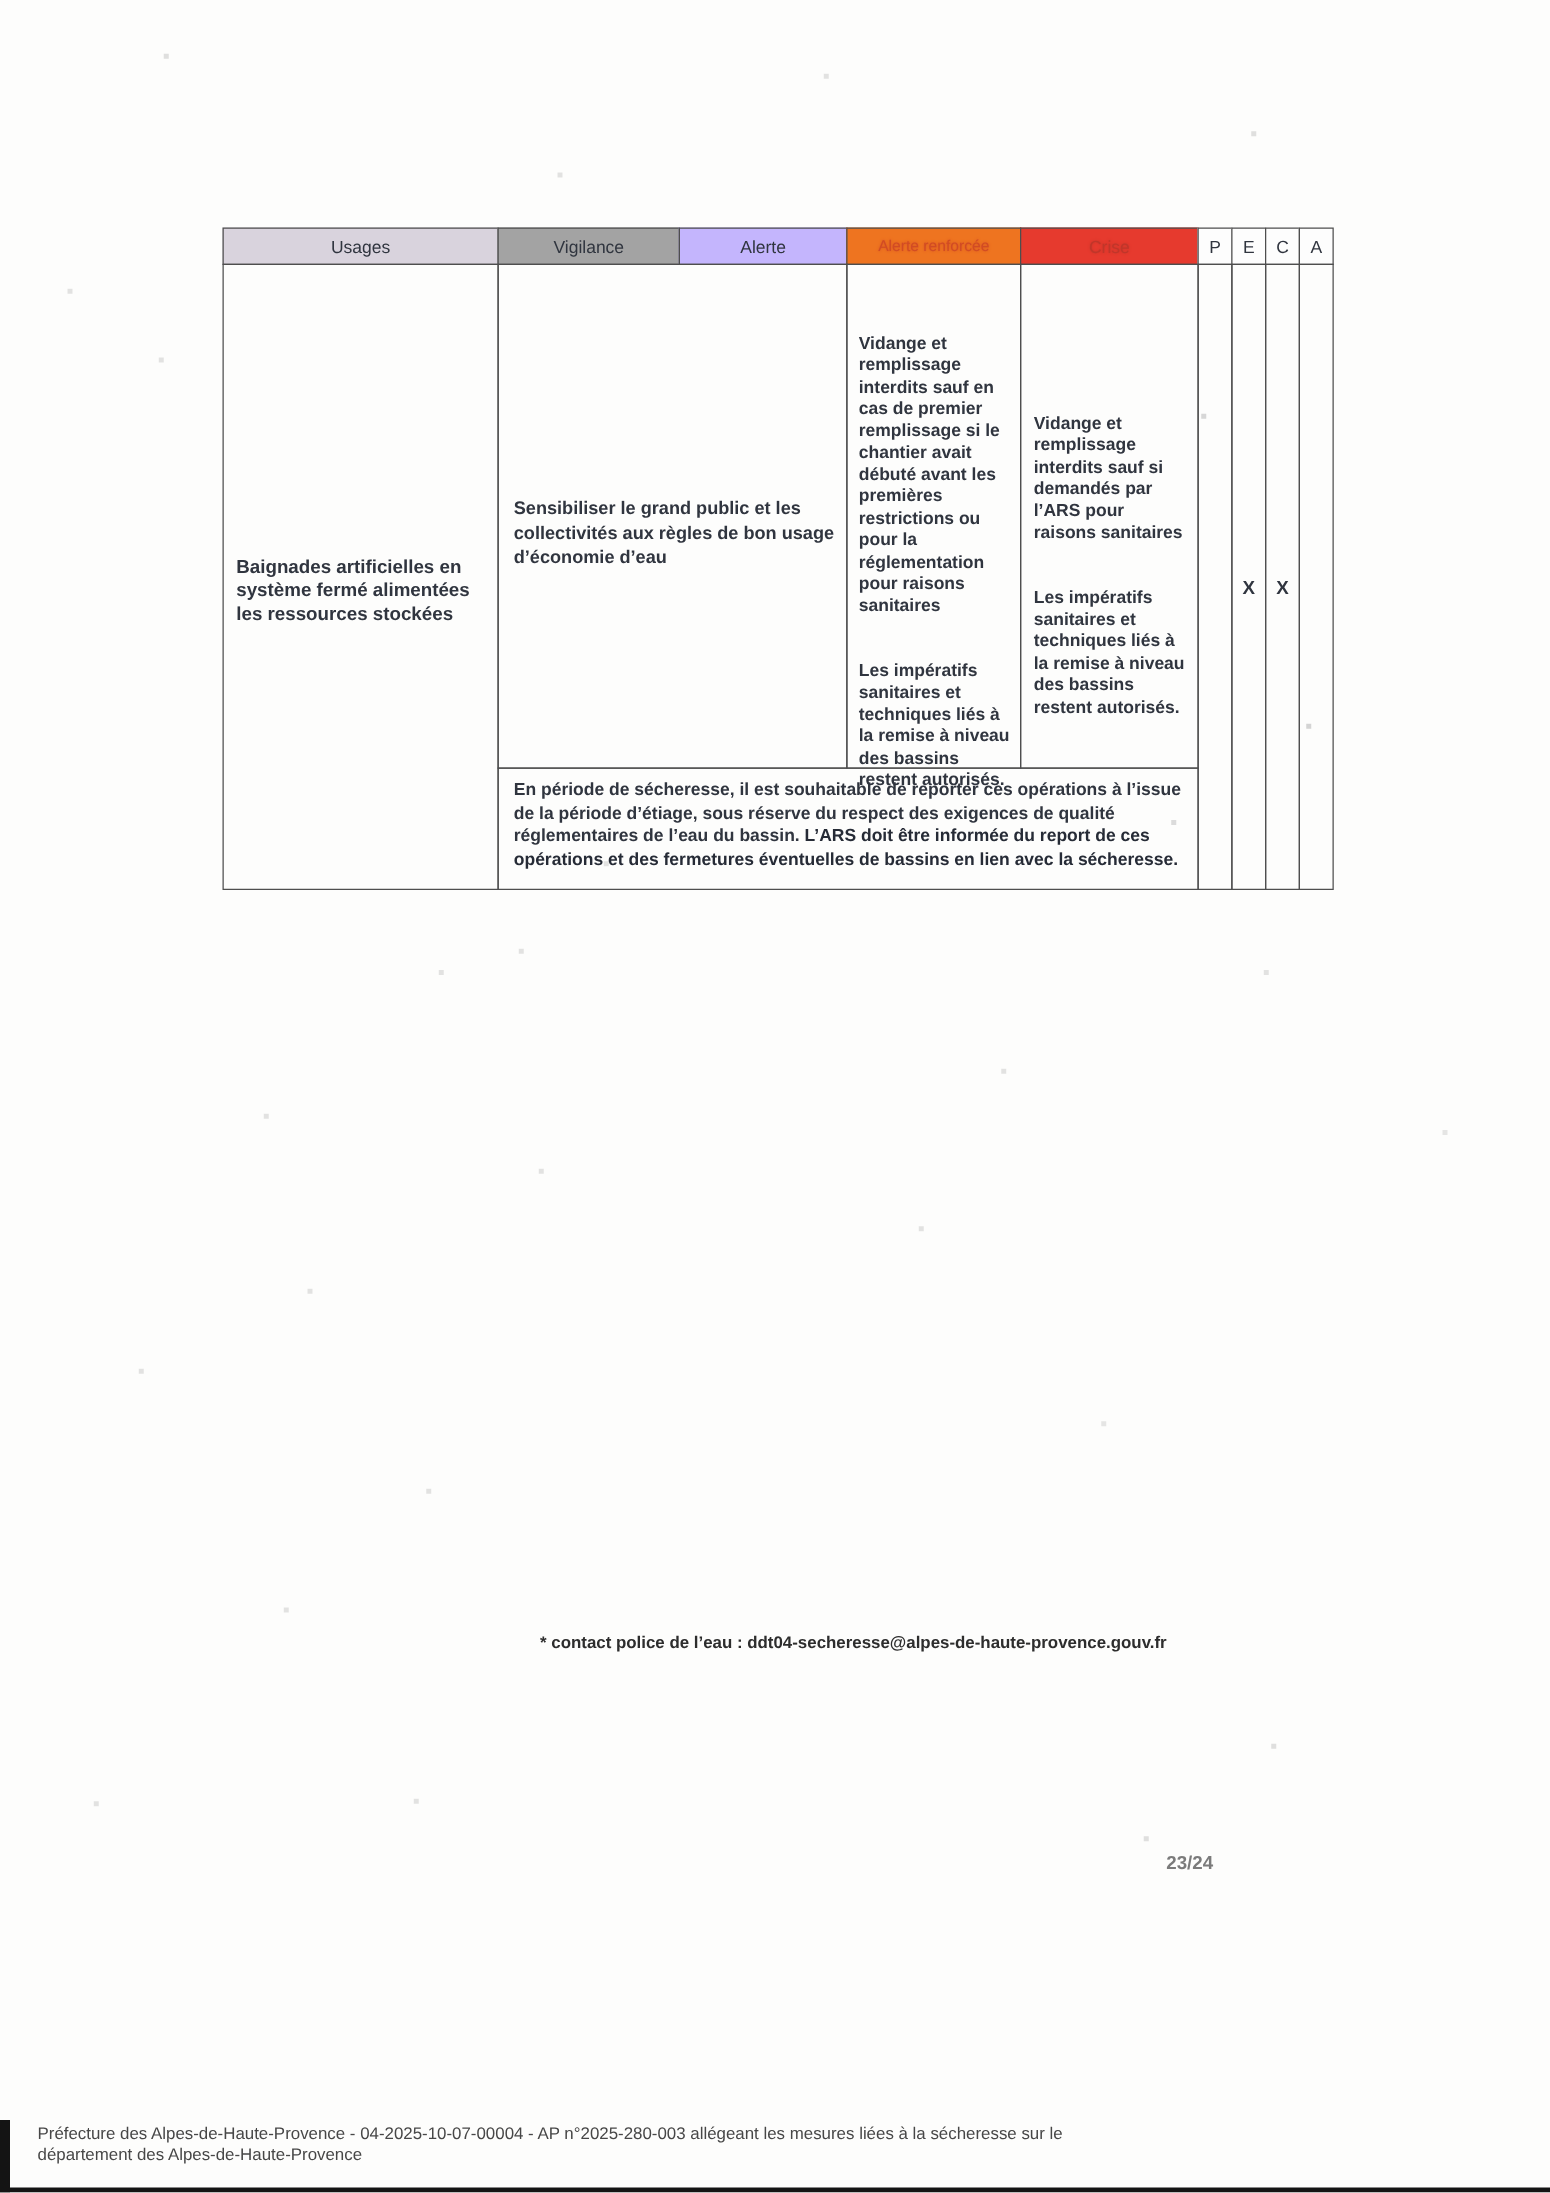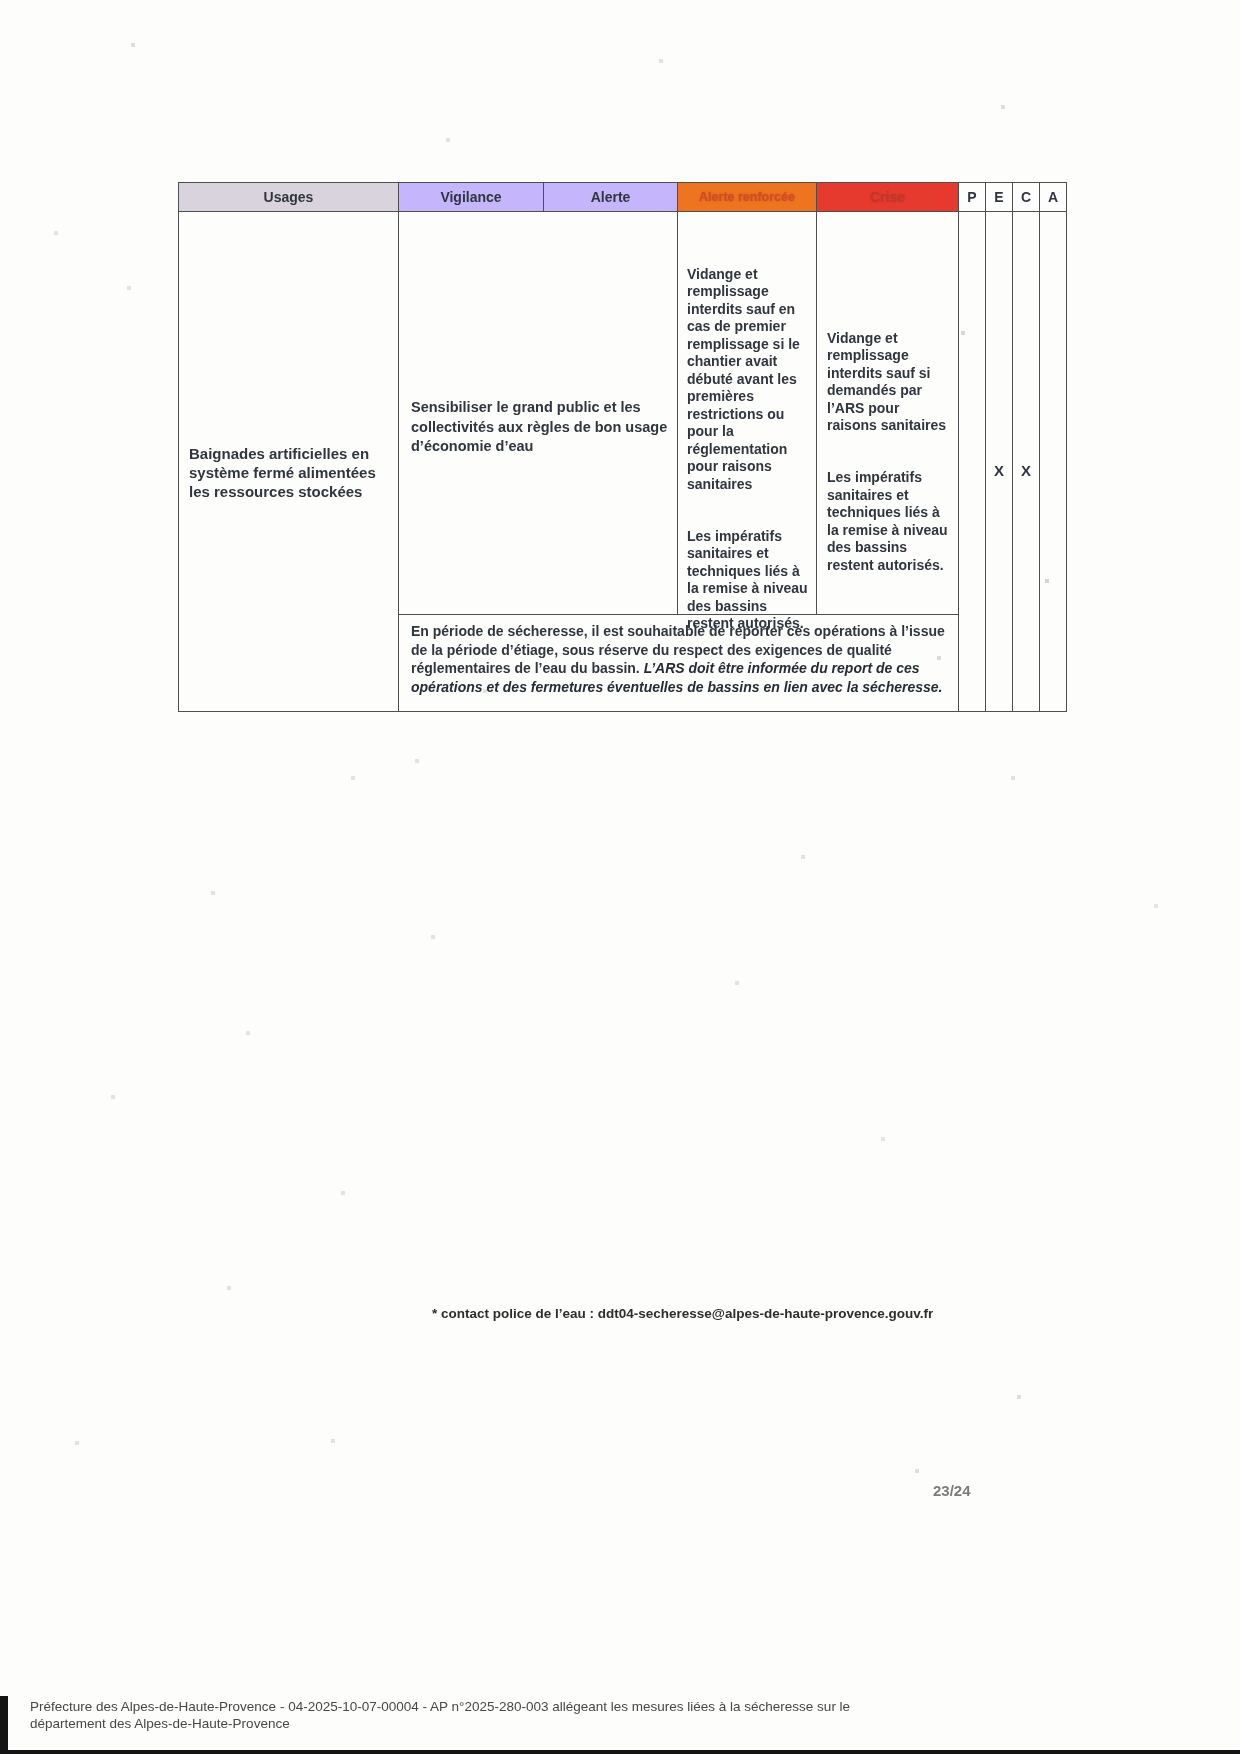--- a/index.html
+++ b/index.html
@@ -3,23 +3,23 @@
 <meta charset="utf-8">
 <style>
   html,body{margin:0;padding:0;}
   body{font-family:"Liberation Sans",sans-serif;background:#e8e8e8;}
   .page{position:relative;width:1240px;height:1754px;background:#fdfdfc;overflow:hidden;}
 
   
   .doc-table{position:absolute;left:178px;top:182px;width:889px;height:530px;}
   .hcell,.bcell{position:absolute;box-sizing:border-box;border:1px solid #4e4e4e;color:#30353f;}
   .hcell{top:0;height:30px;display:flex;align-items:center;justify-content:center;
-         font-size:14px;font-weight:bold;}
+         font-size:14px;font-weight:normal;}
   .h-usages{left:0;width:221px;background:#d9d3dd;}
-  .h-vigilance{left:220px;width:146px;background:#c4b5fd;}
+  .h-vigilance{left:220px;width:146px;background:#a3a3a3;}
   .h-alerte{left:365px;width:135px;background:#c4b5fd;}
   .h-renforcee{left:499px;width:140px;background:#ee7420;color:#d14b24;font-size:12.5px;
                text-shadow:0 0 2px rgba(209,75,36,.9);}
   .h-crise{left:638px;width:143px;background:#e63a2e;color:#c0362a;
            text-shadow:0 0 2px rgba(192,54,42,.9);}
   .h-p{left:780px;width:28px;background:#fdfdfd;}
   .h-e{left:807px;width:28px;background:#fdfdfd;}
   .h-c{left:834px;width:28px;background:#fdfdfd;}
   .h-a{left:861px;width:28px;background:#fdfdfd;}
 
@@ -32,21 +32,21 @@
             font-size:14px;line-height:17.5px;}
   .c-crise{left:638px;top:29px;width:143px;height:404px;padding:100px 3px 0 10px;
             font-size:14px;line-height:17.5px;}
   .para2{margin-top:17px;}
   .c-mark{top:29px;height:501px;padding-top:250px;text-align:center;
           font-size:15px;white-space:normal;}
   .m-p{left:780px;width:28px;} .m-e{left:807px;width:28px;}
   .m-c{left:834px;width:28px;} .m-a{left:861px;width:28px;}
   .c-note{left:220px;top:432px;width:561px;height:98px;padding:7px 10px 0 12px;
           font-size:14px;line-height:18.5px;white-space:normal;}
-  .note-emph{font-style:italic;color:#262b36;}
+  .note-emph{color:#262b36;}
 
   
   .footnote{position:absolute;left:432px;top:1306px;font-size:13.5px;font-weight:bold;
             color:#2d2d2d;text-align:center;}
   .page-marker{position:absolute;left:933px;top:1482px;font-size:15px;font-weight:bold;
             color:#6e6e6e;opacity:.9;}
   .footer-text{position:absolute;left:30px;top:1698px;width:950px;font-size:13.5px;
             color:#474747;line-height:17px;}
   .footer-num{position:absolute;left:1044px;top:1764px;font-size:27px;color:#4f4f4f;}
   .left-bar{position:absolute;left:0;top:1696px;width:8px;height:58px;background:#141414;}

